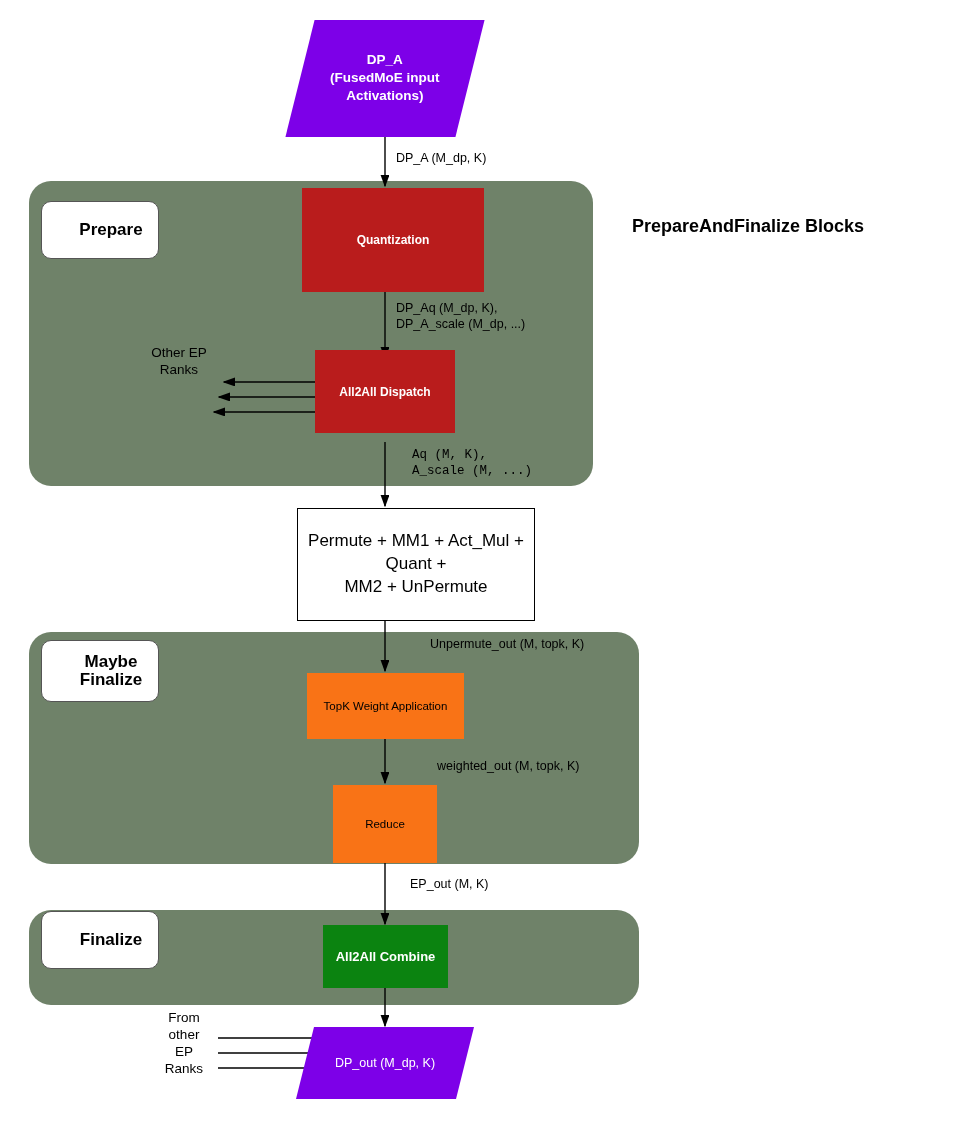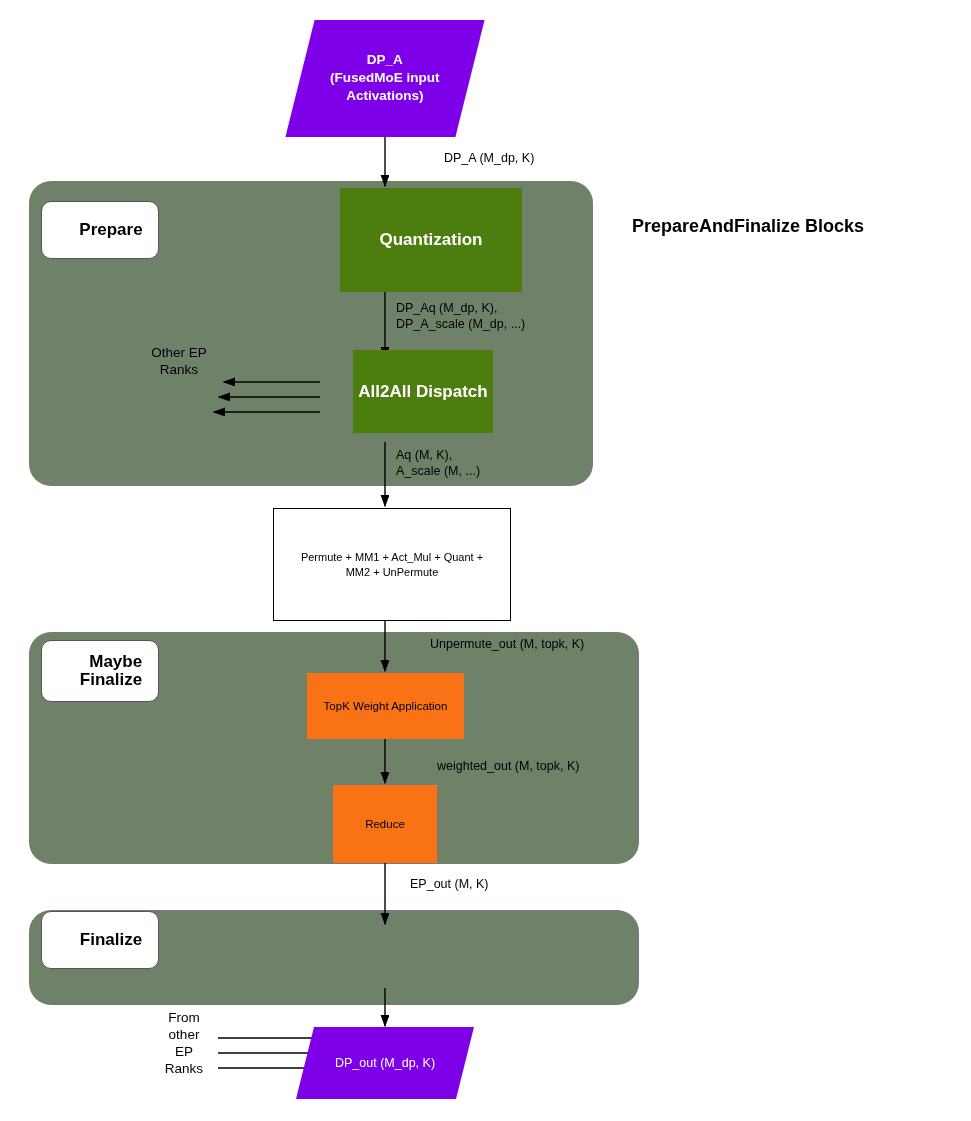--- a/index.html
+++ b/index.html
@@ -62,43 +62,43 @@
     align-items: center;
     justify-content: center;
     text-align: center;
     transform: skewX(-14deg);
   }
   .para > span {
     display: block;
     transform: skewX(14deg);
   }
   .box-green {
-    background: #4d7c0f;
+    background: #b91c1c;
     color: #ffffff;
-    font-size: 17px;
-    font-weight: bold;
-    margin-left: 38px;
+    font-size: 12px;
+    font-weight: bold;
   }
   .box-darkgreen {
     background: #0b8310;
     color: #ffffff;
     font-size: 13px;
     font-weight: bold;
   }
   .box-blue {
     background: #f97316;
     color: #000000;
     font-size: 11.5px;
   }
   .box-white {
     background: #ffffff;
     border: 1.5px solid #000000;
     color: #000000;
-    font-size: 11px;
+    font-size: 17px;
     line-height: 1.35;
+    margin-left: 24px;
   }
   .edge-label {
     position: absolute;
     font-size: 12.5px;
     color: #000000;
     line-height: 1.3;
     white-space: pre;
   }
   .side-label {
     position: absolute;
@@ -158,21 +158,21 @@
     <line x1="320" y1="412" x2="214" y2="412" stroke="#000" stroke-width="1.4" marker-end="url(#ah)"></line>
 
     <line x1="218" y1="1038" x2="330" y2="1038" stroke="#000" stroke-width="1.4" marker-end="url(#ah)"></line>
     <line x1="218" y1="1053" x2="325" y2="1053" stroke="#000" stroke-width="1.4" marker-end="url(#ah)"></line>
     <line x1="218" y1="1068" x2="320" y2="1068" stroke="#000" stroke-width="1.4" marker-end="url(#ah)"></line>
   </svg>
 
   <div class="group-label" style="left:41px; top:201px; width:118px; height:58px;">
     <span style="white-space: pre-line;">Prepare</span>
   </div>
-  <div class="group-label" style="left:41px; top:640px; width:118px; height:62px; white-space:pre-line;text-align:right;">
+  <div class="group-label" style="left:41px; top:640px; width:118px; height:62px; white-space:pre-line;">
     <span style="white-space:pre-line;">Maybe
 Finalize</span>
   </div>
   <div class="group-label" style="left:41px; top:911px; width:118px; height:58px;">
     <span style="white-space: pre-line;">Finalize</span>
   </div>
 
   <div class="title-text" style="left:632px; top:216px;">PrepareAndFinalize Blocks</div>
 
   <div class="para" style="left:300px; top:20px; width:170px; height:117px; font-size:13.5px; font-weight:bold; line-height:1.35;">
@@ -195,31 +195,34 @@
   </div>
 
   <div class="node box-blue" style="left:307px; top:673px; width:157px; height:66px;">
     <span>TopK Weight Application</span>
   </div>
 
   <div class="node box-blue" style="left:333px; top:785px; width:104px; height:78px;">
     <span>Reduce</span>
   </div>
 
+  <div class="node box-darkgreen" style="left:323px; top:925px; width:125px; height:63px;">
+    <span>All2All Combine</span>
+  </div>
 
   <div class="para" style="left:305px; top:1027px; width:160px; height:72px; font-size:12.5px; color:#ffffff;">
     <span style="white-space: pre-line;">DP_out (M_dp, K)</span>
   </div>
 
-  <div class="edge-label" style="left: 396px; top: 150px; white-space: pre-line; margin-left: 48px;">DP_A (M_dp, K)</div>
+  <div class="edge-label" style="left: 396px; top: 150px; white-space: pre-line;">DP_A (M_dp, K)</div>
 
   <div class="edge-label" style="left: 396px; top: 300px; white-space: pre-line;">DP_Aq (M_dp, K),
 DP_A_scale (M_dp, ...)</div>
 
-  <div class="edge-label" style="left: 396px; top: 447px; white-space: pre-line;">Aq (M, K),
+  <div class="edge-label" style="left: 412px; top: 447px; white-space: pre-line; font-family: Liberation Mono, monospace;">Aq (M, K),
 A_scale (M, ...)</div>
 
   <div class="edge-label" style="left: 430px; top: 636px; white-space: pre-line;">Unpermute_out (M, topk, K)</div>
 
   <div class="edge-label" style="left: 437px; top: 758px; white-space: pre-line;">weighted_out (M, topk, K)</div>
 
   <div class="edge-label" style="left: 410px; top: 876px; white-space: pre-line;">EP_out (M, K)</div>
 
   <div class="side-label" style="left: 134px; top: 345px; width: 90px; white-space: pre-line;" style2="">Other EP
 Ranks</div>

